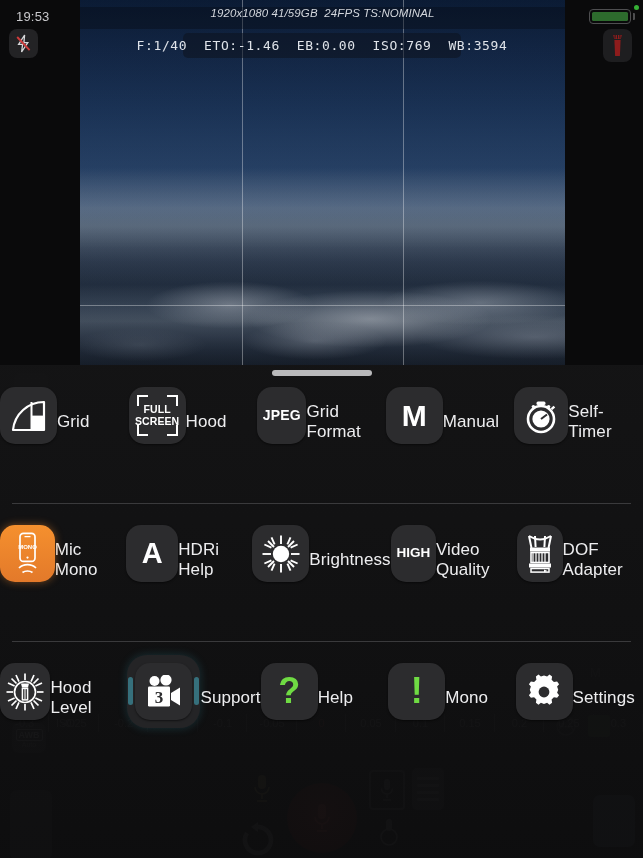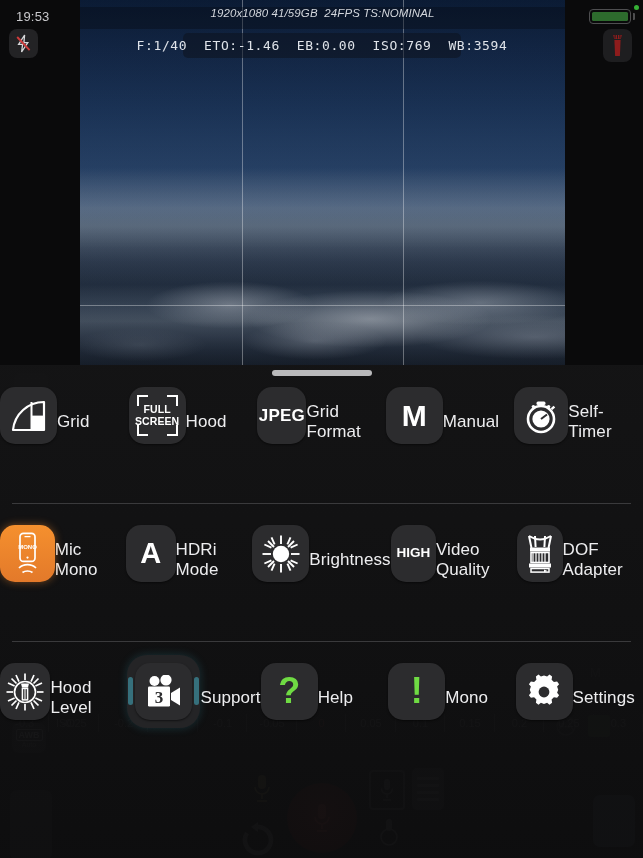--- a/index.html
+++ b/index.html
@@ -156,21 +156,21 @@
   }
   .tile-ring:before, .tile-ring:after {
     content:""; position:absolute; top:22px; width:5px; height:28px; border-radius:3px;
     background:rgba(70,175,195,.55);
   }
   .tile-ring:before { left:1px; } .tile-ring:after { right:1px; }
   .tile-ring .tile { width:57px; height:57px; z-index:2; }
   .cap { margin-top:12px; font-size:17px; color:#ededef; letter-spacing:.1px; }
   .tile-ring + .cap { margin-top:4px; }
   .tile-text { color:#fff; font-weight:700; line-height:1.05; text-align:center; }
-  .t-jpeg  { font-size:17px; letter-spacing:.2px; }
+  .t-jpeg  { font-size:14px; letter-spacing:.2px; }
   .t-m     { font-size:30px; }
   .t-a     { font-size:29px; }
   .t-high  { font-size:13.5px; }
   .t-fs    { font-size:10.5px; letter-spacing:.1px; }
   .t-qm    { font-size:36px; color:#6fdb43; font-weight:700; line-height:.95; }
   .t-ex    { font-size:36px; color:#6fdb43; font-weight:700; line-height:.95; }
   .hood-corners { position:absolute; inset:8px; }
   .hood-corners i { position:absolute; width:11px; height:11px; border:2.4px solid #fff; }
   .hood-corners i:nth-child(1){ left:0; top:0; border-right:0; border-bottom:0; }
   .hood-corners i:nth-child(2){ right:0; top:0; border-left:0; border-bottom:0; }
@@ -382,21 +382,21 @@
             <path d="M10.5 40.5 a7 5 0 0 1 10 0" fill="none" stroke="#fff" stroke-width="1.7"></path>
           </svg>
         </div>
         <div class="cap">Mic Mono</div>
       </div>
 
       <div class="cell">
         <div class="tile">
           <div class="tile-text t-a">A</div>
         </div>
-        <div class="cap">HDRi Mode</div>
+        <div class="cap">HDRi Help</div>
       </div>
 
       <div class="cell">
         <div class="tile">
           <svg width="40" height="40" viewBox="0 0 40 40">
             <circle cx="20" cy="20" r="8.2" fill="#fff"></circle>
             <g stroke="#fff" stroke-width="1.9" stroke-linecap="butt">
               <line x1="20" y1="1.5" x2="20" y2="10"></line>
                 <line x1="20" y1="30" x2="20" y2="38.5"></line>
               <line x1="1.5" y1="20" x2="10" y2="20"></line>

